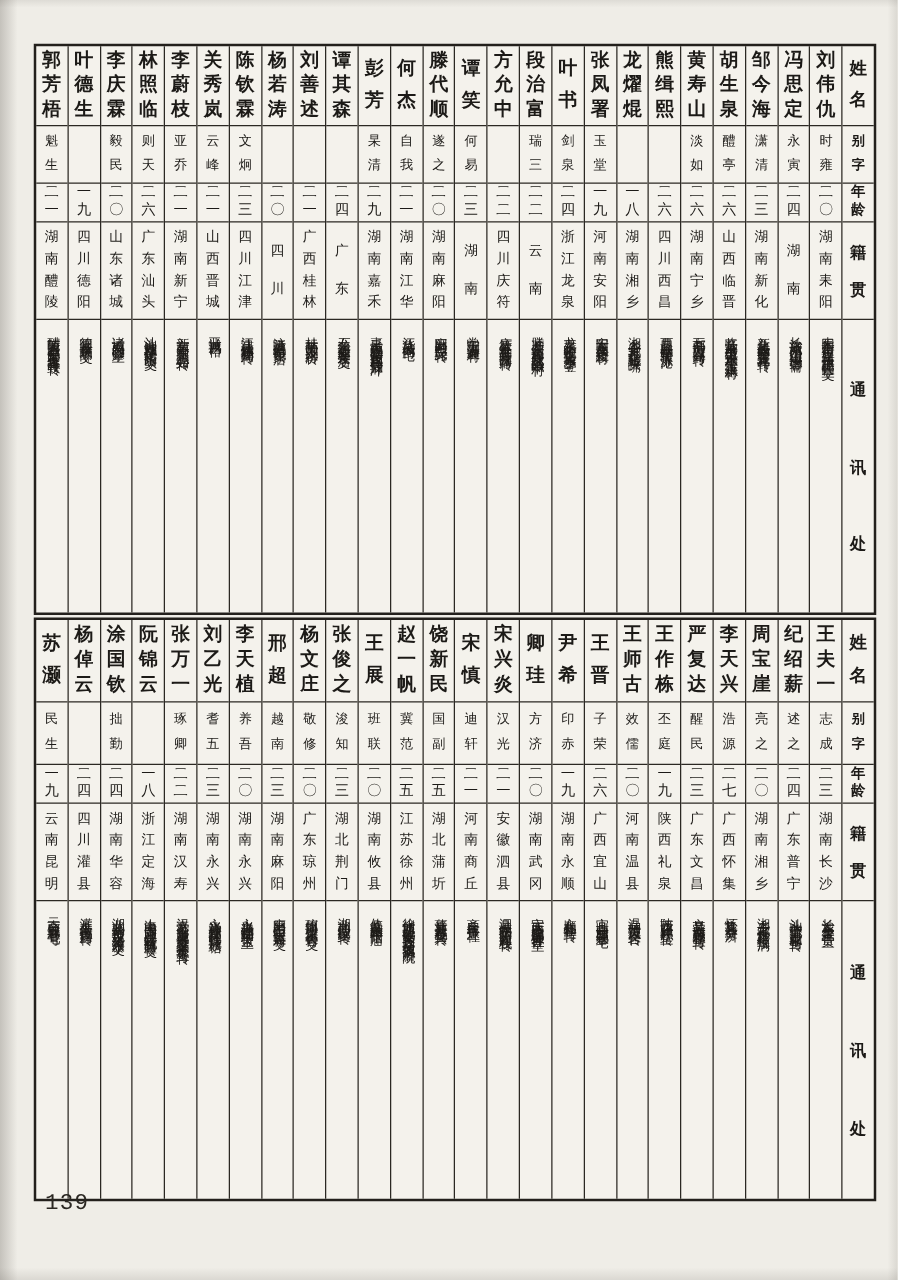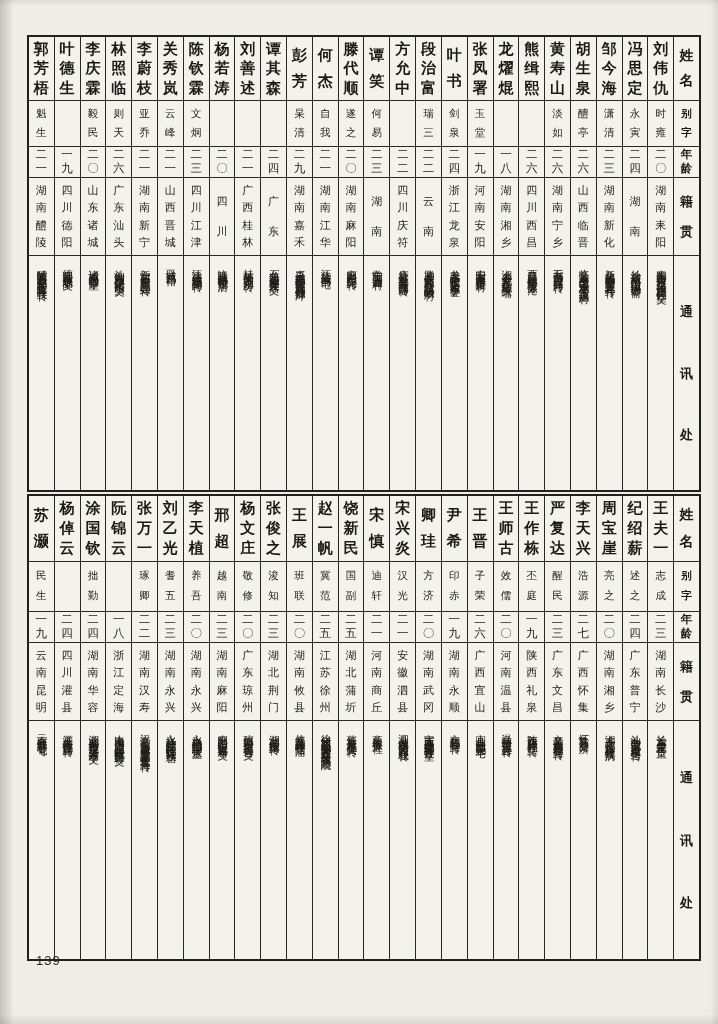--- a/index.html
+++ b/index.html
@@ -48,22 +48,22 @@
     font-size:10.5px;line-height:1;letter-spacing:1.5px;
     max-height:100%;
   }
   .hdr .ch{font-weight:700;}
   .hdr .c-name .ch{font-size:14px;}
   .hdr .c-origin .ch,.hdr .c-contact-h .ch{font-size:13px;}
   .hdr .c-contact{justify-content:space-evenly;padding-top:0;}
   .hdr .c-contact .ch{font-size:13px;font-weight:700;}
   #page-number{
     position:absolute;left:36px;top:953px;
-    font-size:13px;letter-spacing:1px;color:#2a2722;
-    font-family:Liberation Sans, sans-serif;
+    font-size:18px;letter-spacing:1px;color:#2a2722;
+    font-family:Liberation Mono, monospace;
   }
 </style>
 </head>
 <body>
 
 <div class="sheet">
   <div id="table-top" class="dir-table">
       <div class="col hdr">
         <div class="cell c-name chars">
           <span class="ch">姓</span>

